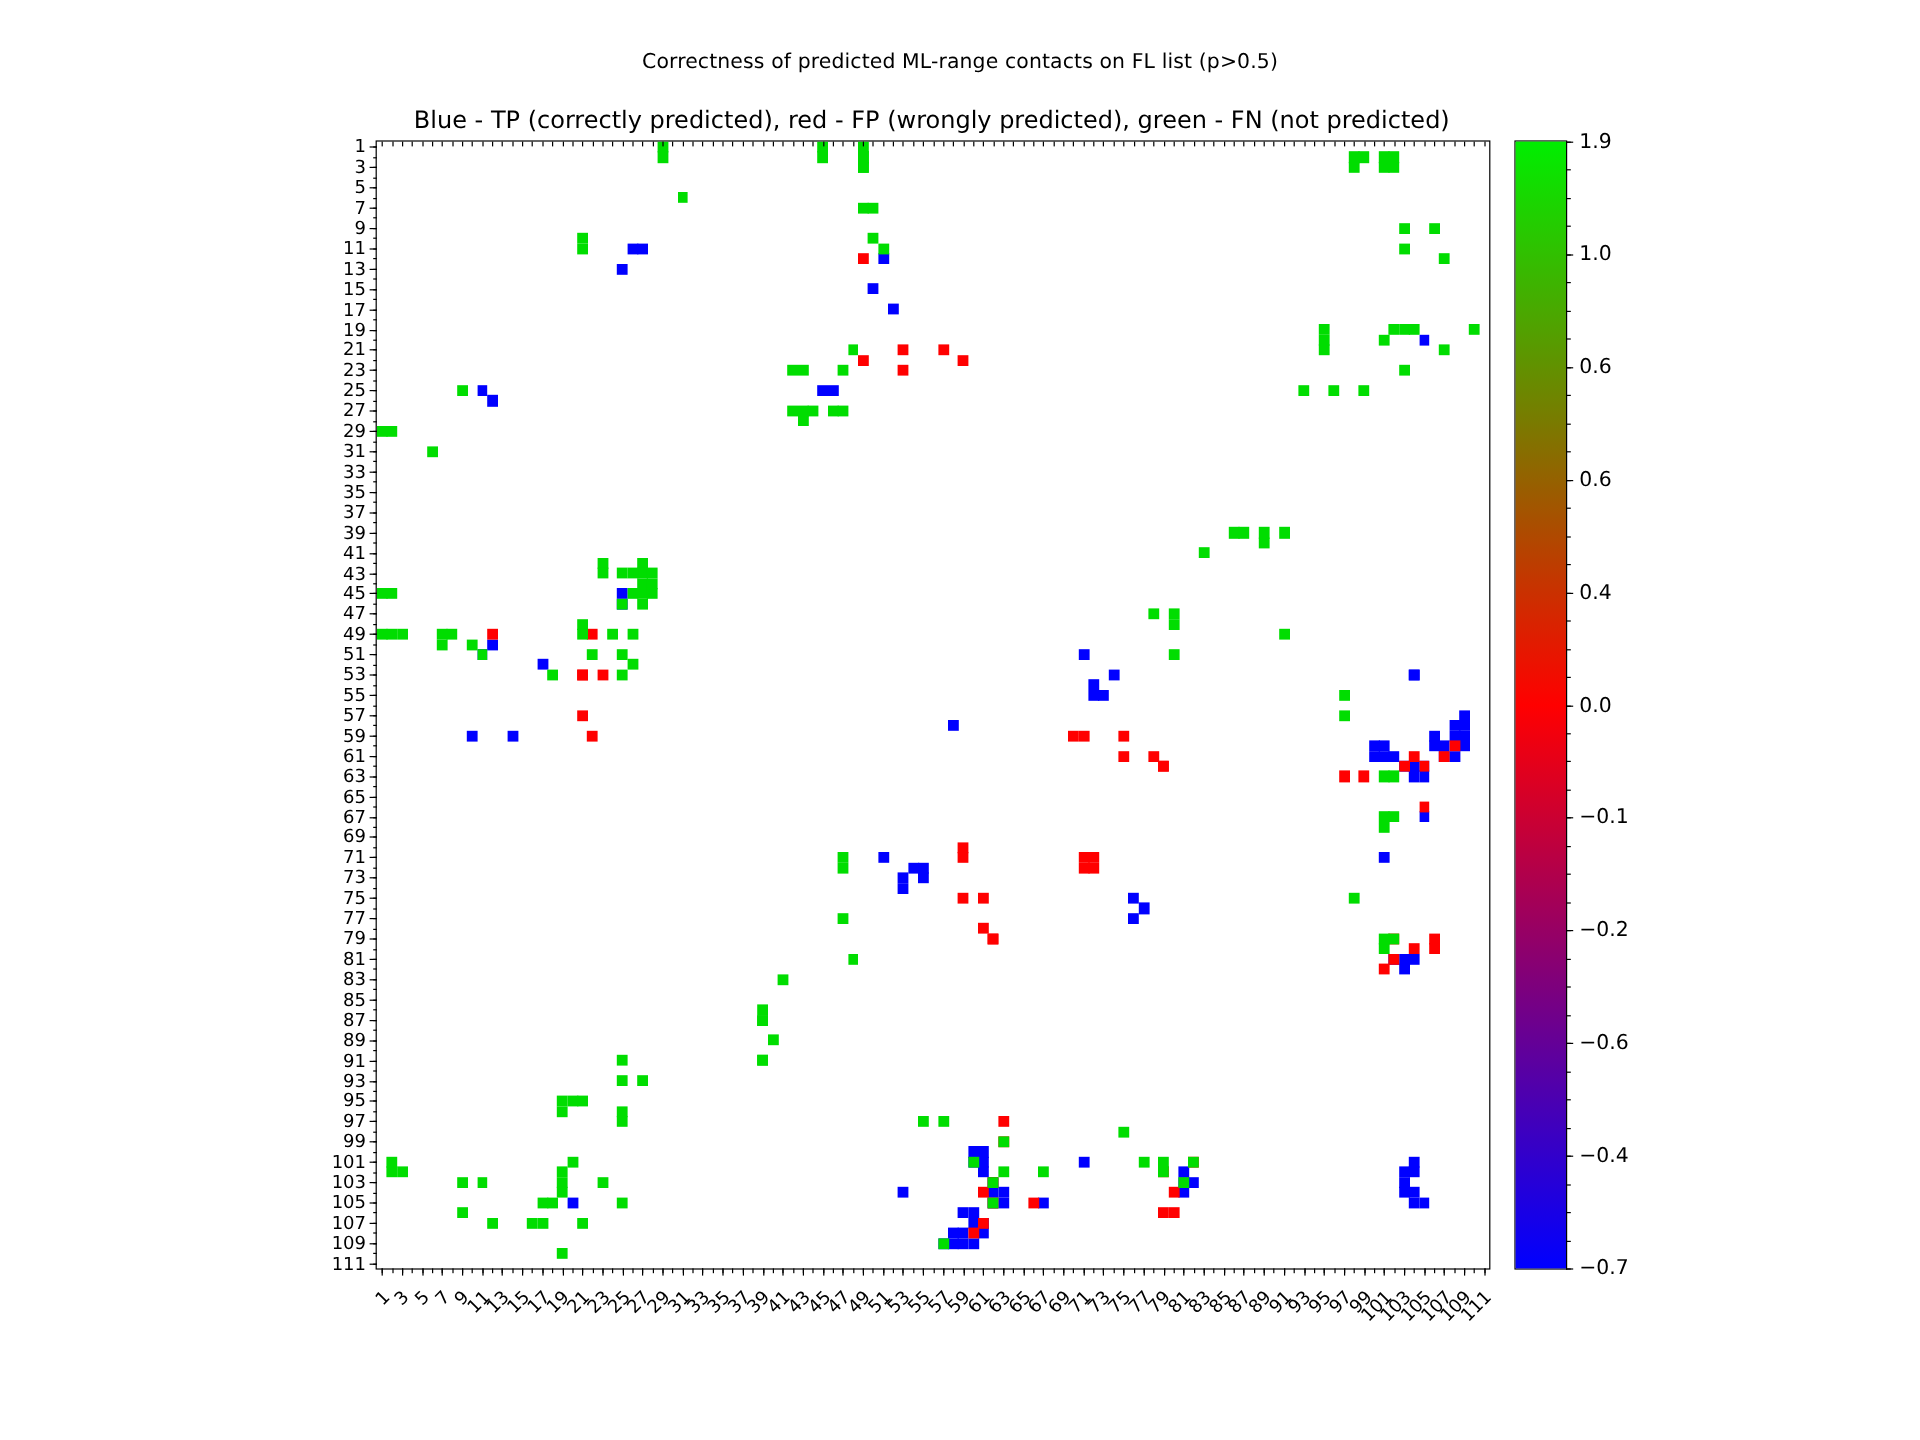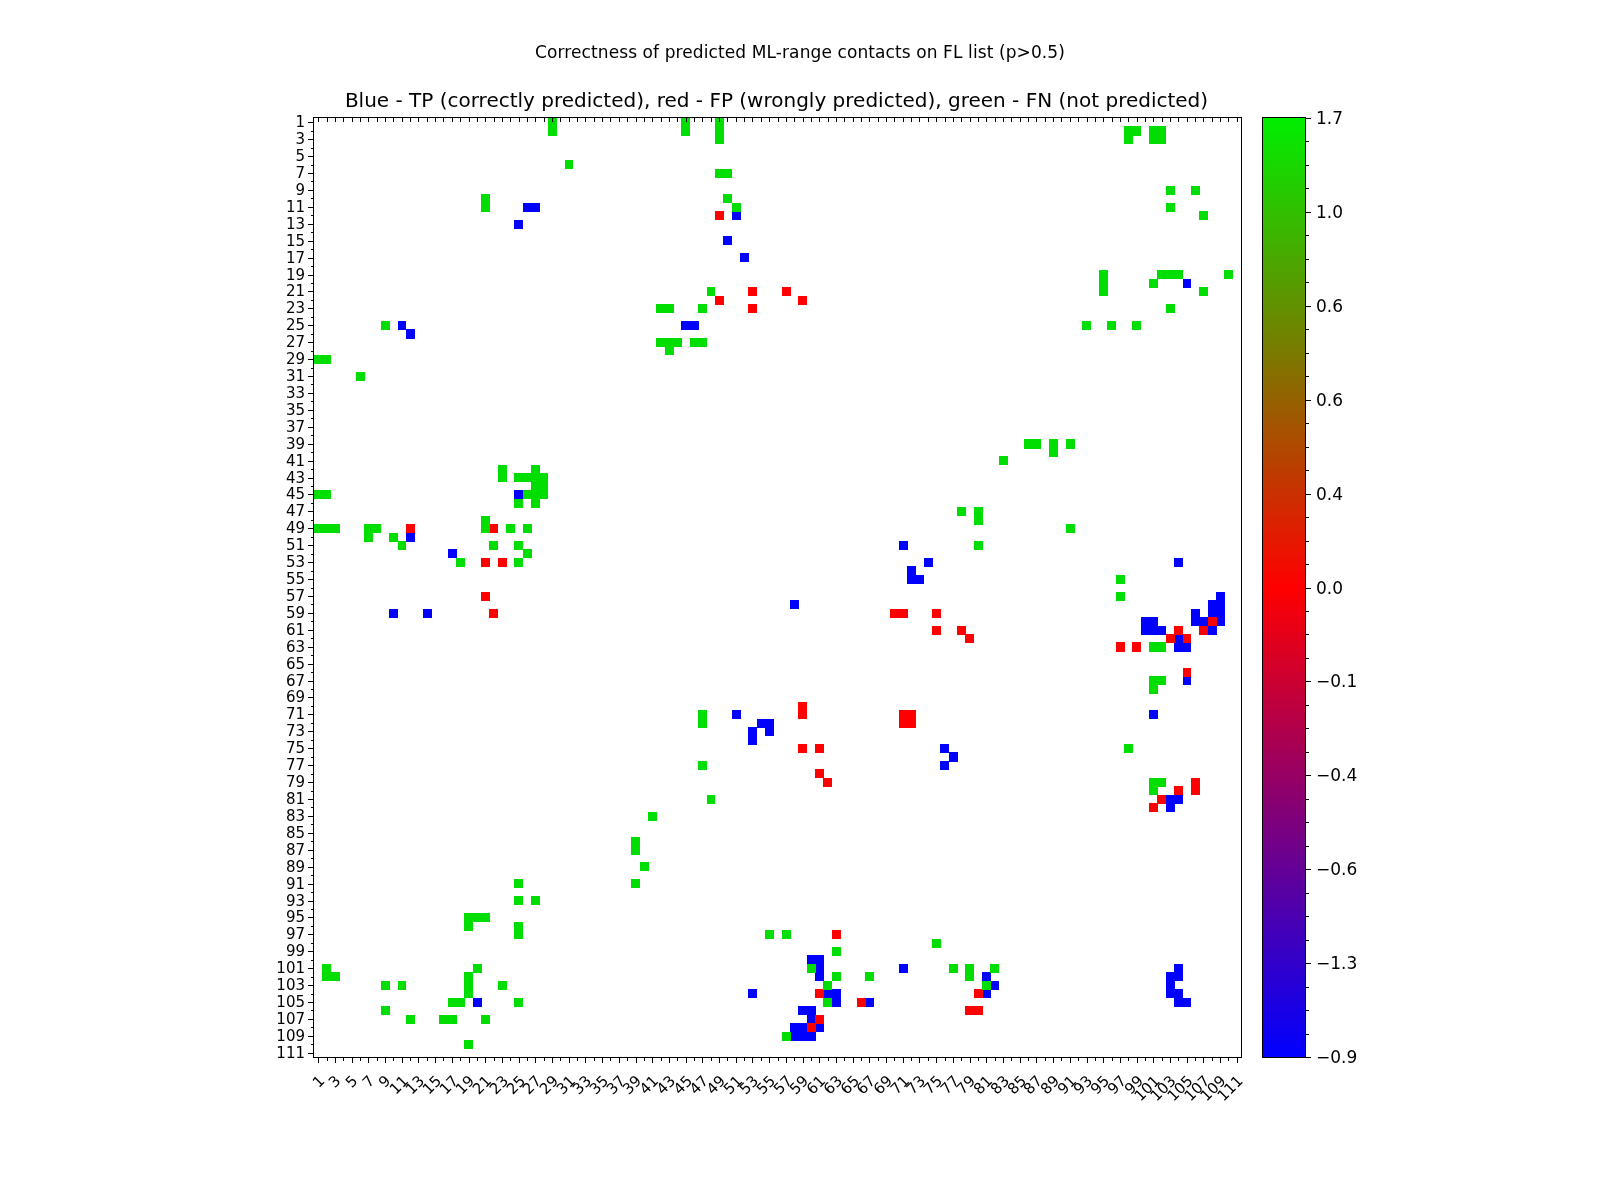--- a/index.html
+++ b/index.html
@@ -1148,41 +1148,41 @@
         <div class="tick-x" style="top: 0px; height: 4px; left: 906.12px;"></div>
         <div class="tick-x" style="top: 0px; height: 4px; left: 914.47px;"></div>
         <div class="tick-x" style="top: 0px; height: 4px; left: 922.82px;"></div>
       </div>
   </div>
 
   <div id="cbar-frame">
     <div id="cbar-gradient" style="background: linear-gradient(rgb(0, 238, 0) 0%, rgb(122, 122, 0) 25%, rgb(255, 0, 0) 50%, rgb(125, 0, 125) 75%, rgb(0, 0, 255) 100%);"></div>
     <div id="cbar-ticks">
         <div class="cbar-tick" style="top: 0px;"></div>
-        <div class="cbar-label" style="top: 0px;">1.7</div>
+        <div class="cbar-label" style="top: 0px;">1.9</div>
         <div class="cbar-tick" style="top: 93.9px;"></div>
         <div class="cbar-label" style="top: 93.9px;">1.0</div>
         <div class="cbar-tick" style="top: 187.8px;"></div>
         <div class="cbar-label" style="top: 187.8px;">0.6</div>
         <div class="cbar-tick" style="top: 281.7px;"></div>
         <div class="cbar-label" style="top: 281.7px;">0.6</div>
         <div class="cbar-tick" style="top: 375.6px;"></div>
         <div class="cbar-label" style="top: 375.6px;">0.4</div>
         <div class="cbar-tick" style="top: 469.5px;"></div>
         <div class="cbar-label" style="top: 469.5px;">0.0</div>
         <div class="cbar-tick" style="top: 563.4px;"></div>
         <div class="cbar-label" style="top: 563.4px;">−0.1</div>
         <div class="cbar-tick" style="top: 657.3px;"></div>
-        <div class="cbar-label" style="top: 657.3px;">−0.4</div>
+        <div class="cbar-label" style="top: 657.3px;">−0.2</div>
         <div class="cbar-tick" style="top: 751.2px;"></div>
         <div class="cbar-label" style="top: 751.2px;">−0.6</div>
         <div class="cbar-tick" style="top: 845.1px;"></div>
-        <div class="cbar-label" style="top: 845.1px;">−1.3</div>
+        <div class="cbar-label" style="top: 845.1px;">−0.4</div>
         <div class="cbar-tick" style="top: 939px;"></div>
-        <div class="cbar-label" style="top: 939px;">−0.9</div>
+        <div class="cbar-label" style="top: 939px;">−0.7</div>
         <div class="cbar-tick" style="width: 3.5px; top: 939px;"></div>
         <div class="cbar-tick" style="width: 3.5px; top: 915.52px;"></div>
         <div class="cbar-tick" style="width: 3.5px; top: 892.05px;"></div>
         <div class="cbar-tick" style="width: 3.5px; top: 868.58px;"></div>
         <div class="cbar-tick" style="width: 3.5px; top: 845.1px;"></div>
         <div class="cbar-tick" style="width: 3.5px; top: 821.63px;"></div>
         <div class="cbar-tick" style="width: 3.5px; top: 798.15px;"></div>
         <div class="cbar-tick" style="width: 3.5px; top: 774.67px;"></div>
         <div class="cbar-tick" style="width: 3.5px; top: 751.2px;"></div>
         <div class="cbar-tick" style="width: 3.5px; top: 727.73px;"></div>

